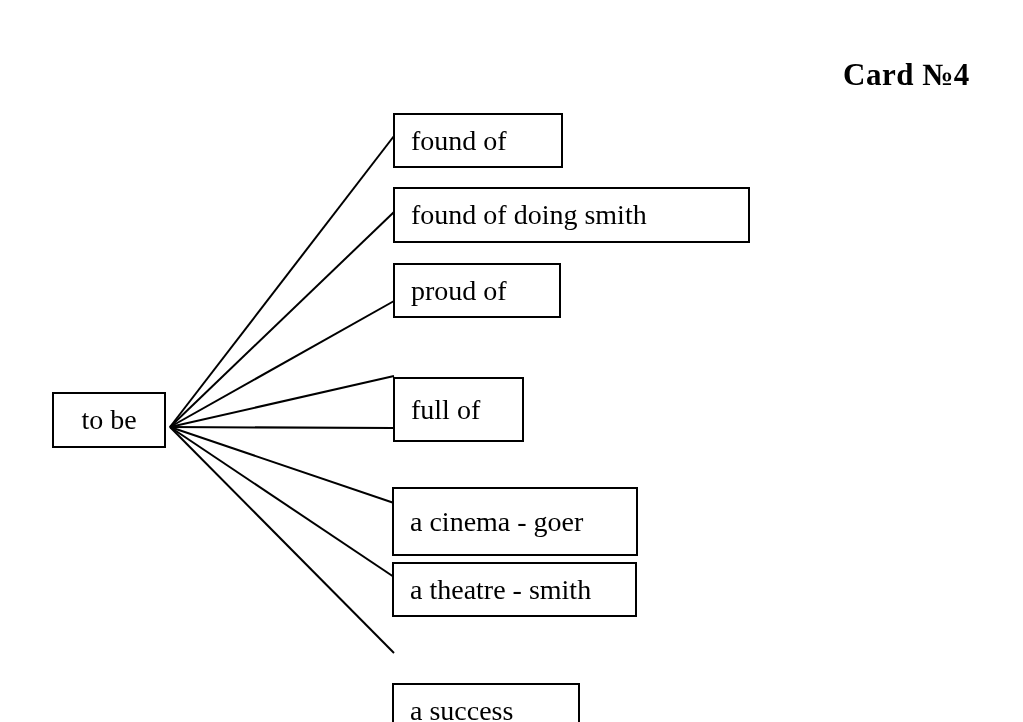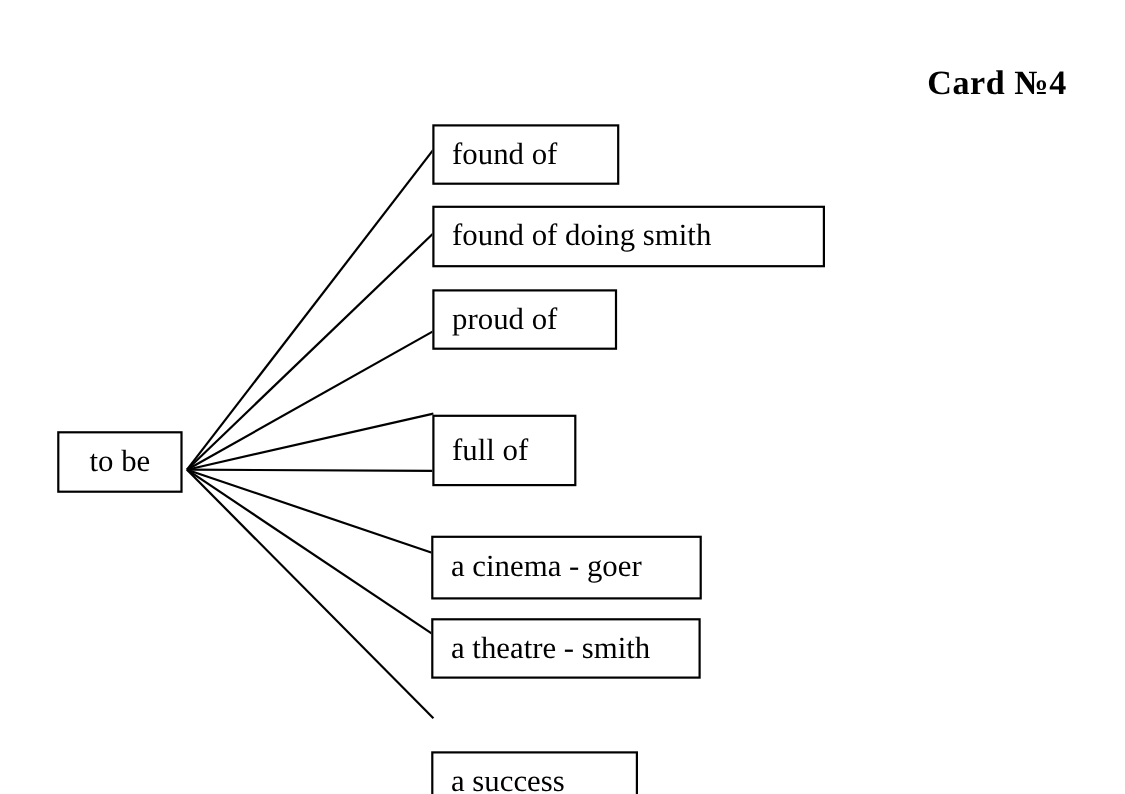--- a/index.html
+++ b/index.html
@@ -46,21 +46,21 @@
   .node.root {
     justify-content: center;
     padding-left: 0;
   }
   .b-root { left: 52px;  top: 392px; width: 114px; height: 56px; }
   .b-0 { left: 393px; top: 113px; width: 170px; height: 55px; }
   .b-1 { left: 393px; top: 187px; width: 357px; height: 56px; }
   .b-2 { left: 393px; top: 263px; width: 168px; height: 55px; }
   .b-3 { left: 393px; top: 337px; width: 131px; height: 65px; margin-top: 40px; }
   .b-4 { left: 393px; top: 412px; width: 112px; height: 55px; }
-  .b-5 { left: 392px; top: 487px; width: 246px; height: 58px; }
+  .b-5 { left: 392px; top: 487px; width: 246px; height: 69px; }
   .b-6 { left: 392px; top: 562px; width: 245px; height: 55px; }
   .b-7 { left: 392px; top: 635px; width: 188px; height: 55px; margin-top: 48px; }
 </style>
 </head>
 <body>
 
 <div class="page">
 
   <div class="card-title">Card №4</div>
 

